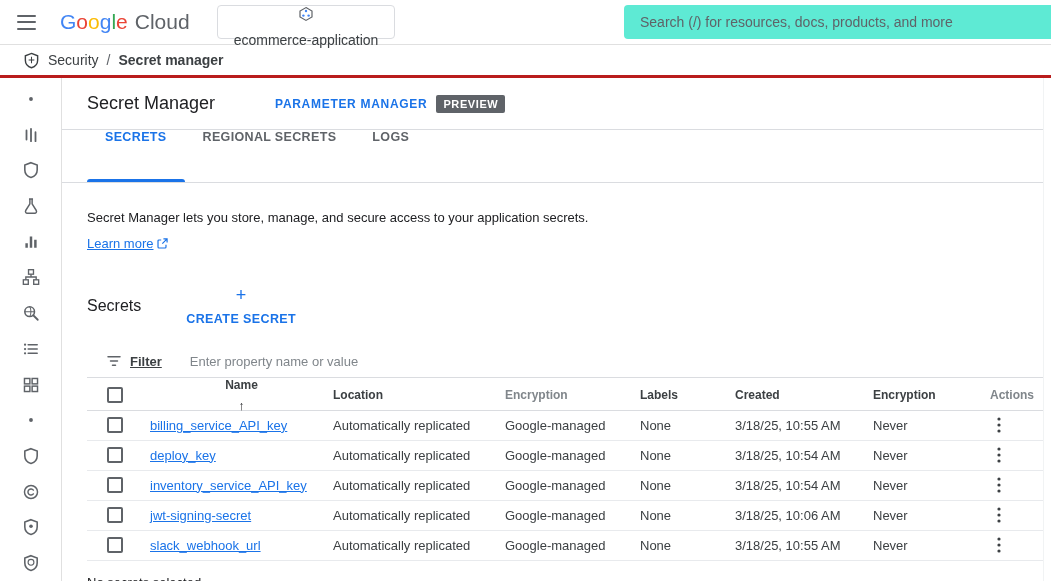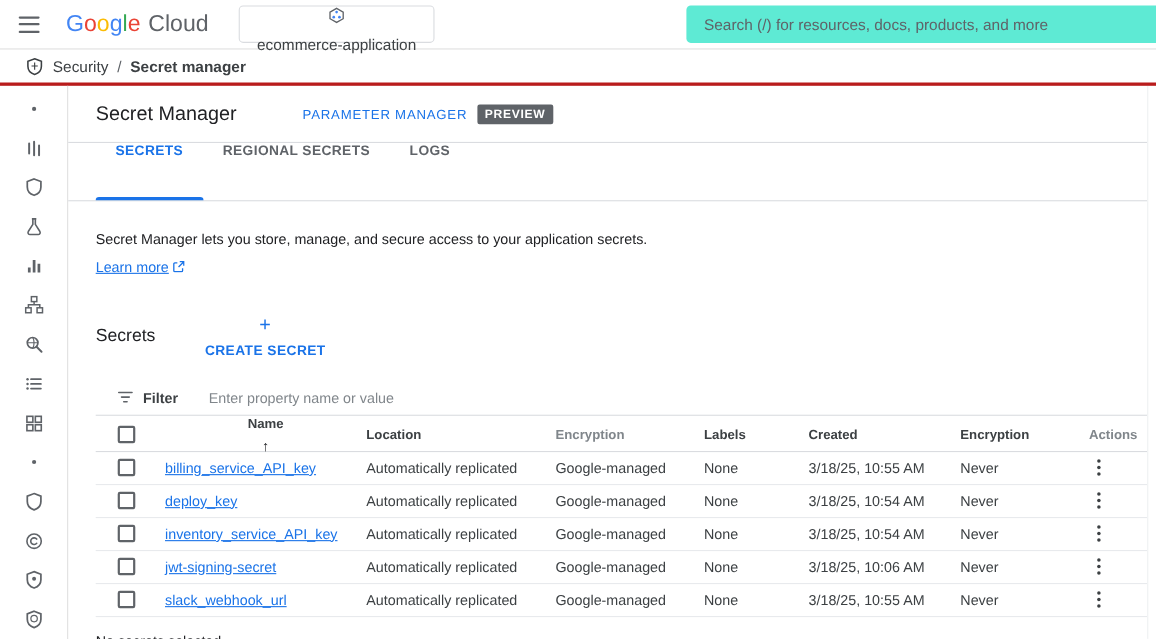--- a/index.html
+++ b/index.html
@@ -29,21 +29,21 @@
   
   .shell { display:flex; height:503px; }
   .sidebar { width:62px; border-right:1px solid #e0e0e0; display:flex; flex-direction:column; align-items:center; padding-top:3px; flex-shrink:0; }
   .side-item { width:48px; height:36px; display:flex; align-items:center; justify-content:center; border-radius:18px; }
   .main { flex:1; padding-right:8px; position:relative; }
   .scroll-strip { position:fixed; right:0; top:78px; bottom:0; width:8px; background:#fff; border-left:1px solid #f1f3f4; }
 
   
   .page-header { height:52px; display:flex; align-items:center; padding-left:25px; border-bottom:1px solid #dadce0; }
   .page-title { font-size:18px; font-weight:400; color:#202124; }
-  .param-link { margin-left:60px; color:#1a73e8; font-size:12px; font-weight:400; letter-spacing:0.7px; text-decoration:none; }
+  .param-link { margin-left:60px; color:#1a73e8; font-size:12px; font-weight:700; letter-spacing:0.7px; text-decoration:none; }
   .preview-badge { margin-left:9px; background:#5f6368; color:#fff; font-size:11px; font-weight:700; letter-spacing:0.6px; padding:3px 7px; border-radius:2px; }
 
   
   .tabstrip { display:flex; padding-left:25px; height:53px; border-bottom:1px solid #dadce0; }
   .tab { padding:0 18px; display:flex; align-items:center; font-size:12.5px; font-weight:700; letter-spacing:0.35px; color:#5f6368; position:relative; }
   .tab.active { color:#1a73e8; }
   .tab.active::after { content:""; position:absolute; left:0; right:0; bottom:0; height:3px; background:#1a73e8; border-radius:3px 3px 0 0; }
 
   
   .desc-block { margin:26px 25px 0 25px; }
@@ -53,21 +53,21 @@
 
   
   .sec-header { margin:34px 0 0 25px; display:flex; align-items:center; gap:45px; }
   .sec-heading { font-size:16px; font-weight:400; color:#202124; }
   .create-btn { color:#1a73e8; font-size:12.5px; font-weight:700; letter-spacing:0.4px; display:flex; align-items:center; gap:8px; }
   .add-glyph { font-size:18px; font-weight:400; line-height:1; }
 
   
   .table-panel { margin:20px 0 0 25px; width:956px; }
   .filter-row { height:32px; border-bottom:1px solid #dadce0; display:flex; align-items:center; padding-left:20px; }
-  .filter-label { font-size:13px; font-weight:700; color:#3c4043; margin-left:9px; }
+  .filter-label { font-size:13px; font-weight:700; color:#3c4043; margin-left:9px;text-decoration:underline; }
   .filter-input { border:none; outline:none; background:transparent; flex:1; margin-left:28px; font-size:13px; color:#3c4043; font-family:inherit; }
   .filter-input::placeholder { color:#80868b; opacity:1; }
 
   .grid-row { display:grid; grid-template-columns:63px 183px 172px 135px 95px 138px 112px 1fr; align-items:center; }
   .thead { height:33px; border-bottom:1px solid #dadce0; font-size:12px; font-weight:700; color:#3c4043; }
   .thead .light { color:#80868b; }
   .c-check { padding-left:20px; display:flex; align-items:center; }
   .checkbox { width:16px; height:16px; border:2px solid #5f6368; border-radius:2px; background:#fff; display:inline-block; }
   .name-head { display:flex; align-items:center; gap:6px;flex-direction:column; }
   .sort-arrow { font-size:13px; color:#202124; }

